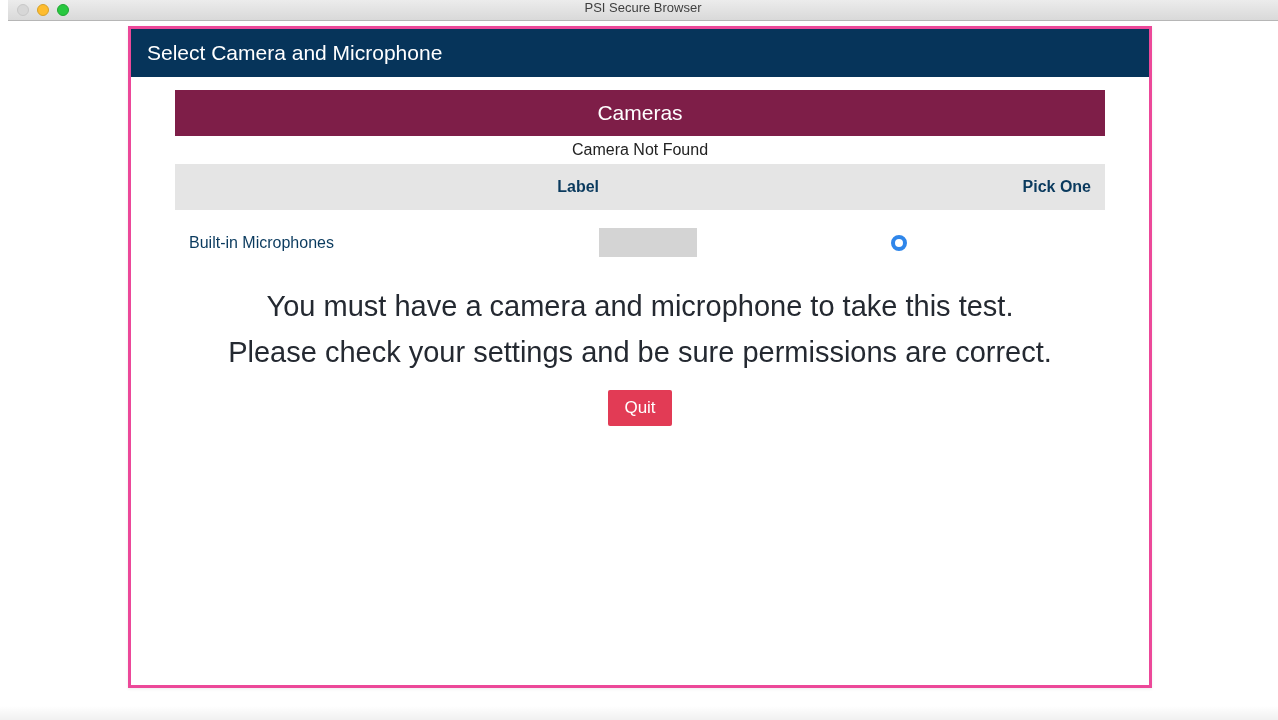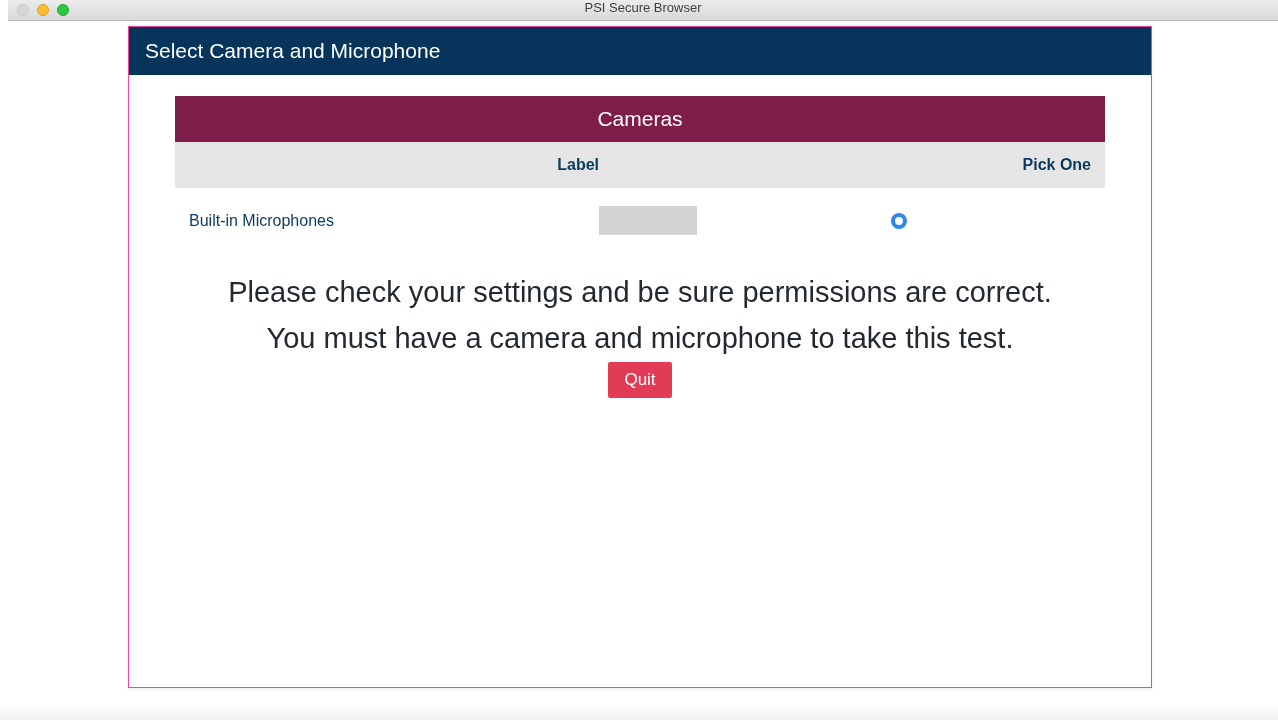--- a/index.html
+++ b/index.html
@@ -44,38 +44,38 @@
       position: relative;
     }
 
     .app-window {
       position: absolute;
       left: 128px;
       top: 5px;
       width: 1024px;
       height: 662px;
       background: #ffffff;
-      border: 1px solid #ec4899;
+      border: 3px solid #ec4899;
       box-shadow: 0 1px 3px rgba(0,0,0,0.08);
     }
 
     .window-header {
       background: #06345a;
       color: #ffffff;
       font-size: 21px;
       font-weight: 400;
       padding: 12px 16px;
     }
 
     .content {
       padding: 0;
     }
 
     .section-area {
-      margin: 16px auto;
+      margin: 8px auto;
       width: 930px;
       padding-top: 5px;
     }
 
     .section-banner {
       background: #7e1e48;
       color: #ffffff;
       text-align: center;
       font-size: 21px;
       font-weight: 400;
@@ -143,20 +143,21 @@
     }
     .msg-line {
       font-size: 29px;
       color: #242931;
       line-height: 1.6;
       font-weight: 400;
     }
 
     .quit-wrap {
       text-align: center;
+      margin-top: 14px;
     }
     .quit-btn {
       background: #e23b55;
       color: #ffffff;
       border: none;
       font-size: 17px;
       padding: 8px 16px;
       border-radius: 2px;
       cursor: pointer;
     }
@@ -185,20 +186,21 @@
 
   <div class="app-window">
 
     <div class="window-header">Select Camera and Microphone</div>
 
     <div class="content">
 
       <div class="section-area">
 
         <div class="section-banner">Cameras</div>
+        <div class="camera-status">Camera Not Found</div>
 
 
         <div class="table-head">
           <div class="th-label">Label</div>
           <div class="th-mid"></div>
           <div class="th-pick">Pick One</div>
         </div>
 
         <div class="table-row">
           <div class="td-label">Built-in Microphones</div>
@@ -206,22 +208,22 @@
             <div class="level-meter"></div>
           </div>
           <div class="td-pick">
             <span class="radio"></span>
           </div>
         </div>
 
       </div>
 
       <div class="messages">
+        <div class="msg-line">You must have a camera and microphone to take this test.</div>
         <div class="msg-line">Please check your settings and be sure permissions are correct.</div>
-        <div class="msg-line">You must have a camera and microphone to take this test.</div>
       </div>
 
       <div class="quit-wrap">
         <button class="quit-btn">Quit</button>
       </div>
 
     </div>
 
   </div>
 

